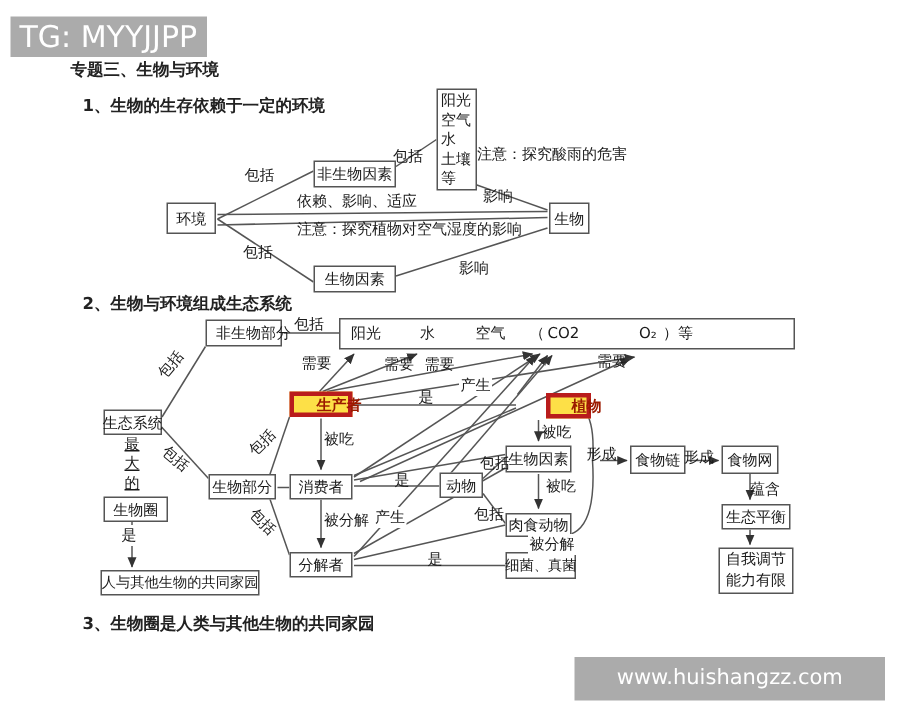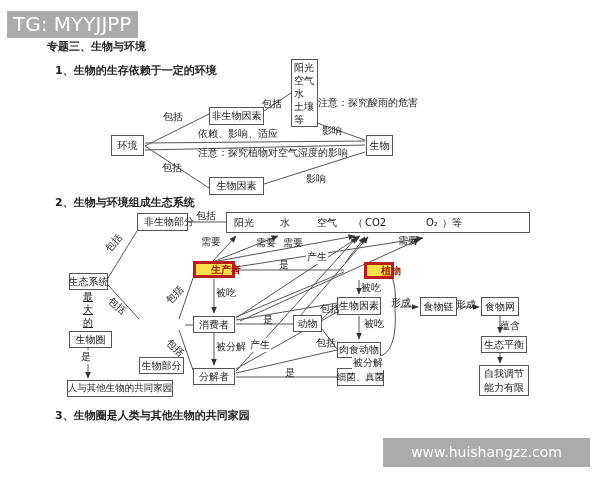--- a/index.html
+++ b/index.html
@@ -116,21 +116,21 @@
   <div class="rbox" style="left:226px;top:212px;width:304px;height:21px;">
     <span style="left:7px">阳光</span>
     <span style="left:53px">水</span>
     <span style="left:90px">空气</span>
     <span style="left:126px">（</span>
     <span style="left:138px">CO2</span>
     <span style="left:199px">O₂</span>
     <span style="left:215px">）等</span>
   </div>
 
-  <div class="box" style="left:139px;top:316px;width:45px;height:17px;margin-top:41px;">生物部分</div>
+  <div class="box" style="left:139px;top:316px;width:45px;height:17px;">生物部分</div>
   <div class="box gbox" style="left:193px;top:261px;width:42px;height:17px;">生产者</div>
   <div class="box gbox" style="left:364px;top:262px;width:30px;height:17px;">植物</div>
   <div class="box" style="left:193px;top:316px;width:42px;height:17px;">消费者</div>
   <div class="box" style="left:293px;top:315px;width:29px;height:17px;">动物</div>
   <div class="box" style="left:193px;top:368px;width:42px;height:17px;">分解者</div>
   <div class="box" style="left:337px;top:297px;width:44px;height:18px;">生物因素</div>
   <div class="box" style="left:337px;top:342px;width:44px;height:16px;">肉食动物</div>
   <div class="box" style="left:337px;top:368px;width:47px;height:18px;font-size:9.5px;">细菌、真菌</div>
   <div class="box" style="left:420px;top:297px;width:37px;height:19px;">食物链</div>
   <div class="box" style="left:481px;top:297px;width:38px;height:19px;">食物网</div>

